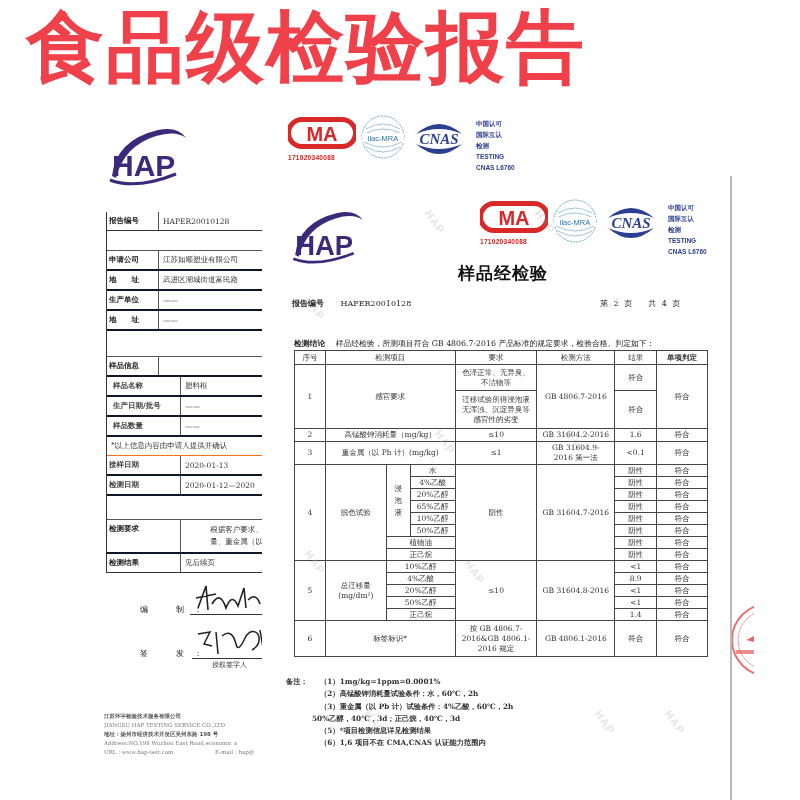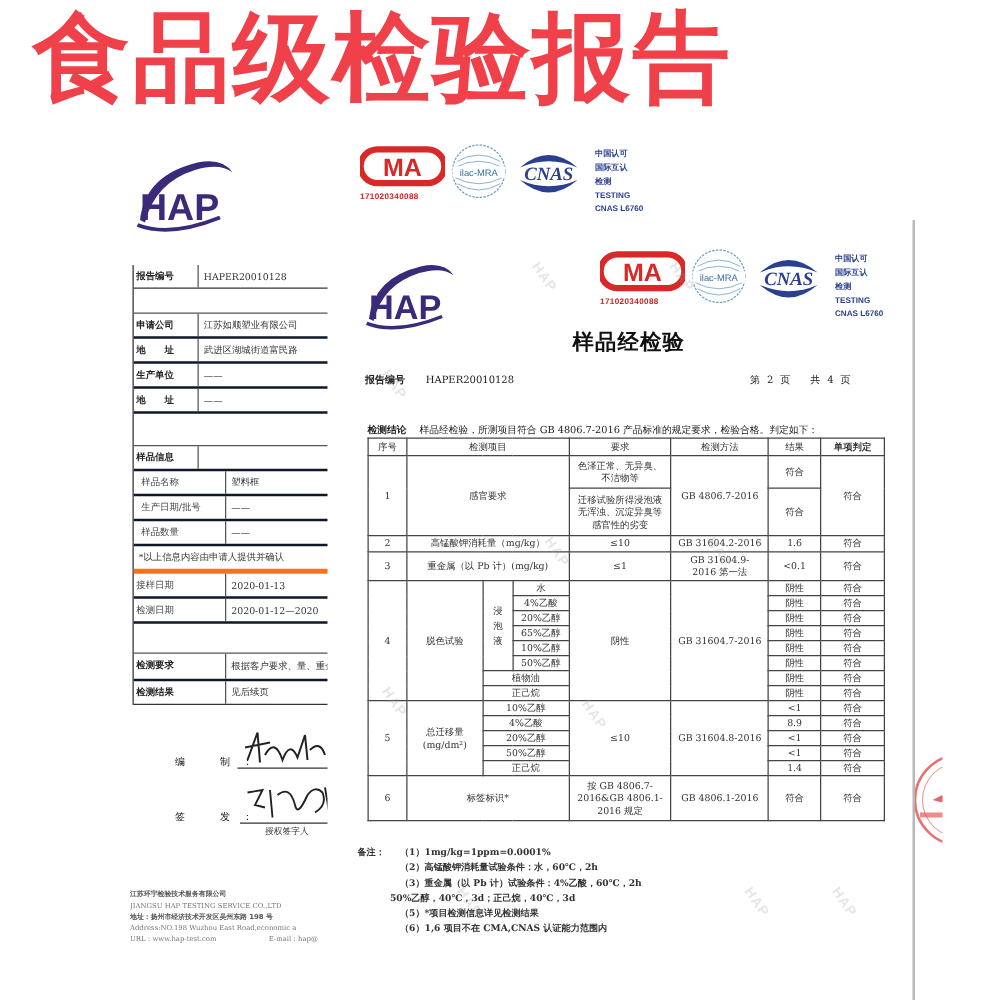--- a/index.html
+++ b/index.html
@@ -29,25 +29,25 @@
   .cnas-text { margin-left: 8px; margin-top: 4px; font-family: "Liberation Sans", sans-serif; font-size: 6.5px; line-height: 11px; color: #2a3f8f; font-weight: bold; white-space: nowrap; }
 
   .back-table {
     position: absolute; left: 14px; top: 112px; width: 186px;
     border-left: 1.5px solid #333; border-collapse: collapse;
     font-size: 8px;
   }
   .bt-row { display: flex; border-bottom: 2px solid #0f172a; min-height: 19px; align-items: stretch; }
   .bt-row.thick { border-bottom: 1.5px solid #333; }
   .bt-label { width: 52px; border-right: 1px solid #555; padding: 4px 2px; font-weight: bold; font-family: "DejaVu Sans", sans-serif; font-size: 7.5px; white-space: nowrap; display: flex; align-items: center; }
-  .bt-label.light { font-weight: normal; color: #444; font-family: "DejaVu Serif", serif; padding-left: 6px; }
+  .bt-label.light { font-weight: bold; color: #444; font-family: "DejaVu Serif", serif; padding-left: 6px; }
   .bt-value { flex: 1; padding: 4px 4px; font-size: 7.5px; color: #333; white-space: nowrap; overflow: hidden; display: flex; align-items: center; }
   .bt-spacer { height: 20px; border-bottom: 1px solid #555; }
-  .bt-note { padding: 4px 4px; font-size: 7.5px; color: #333; border-bottom: 4px solid #f97316; white-space: nowrap; overflow: hidden; font-family: Liberation Serif, serif; }
-  .bt-value.multi { flex-direction: row; align-items: flex-end; line-height: 12px; }
+  .bt-note { padding: 4px 4px; font-size: 7.5px; color: #333; border-bottom: 1px solid #f97316; white-space: nowrap; overflow: hidden; font-family: Liberation Serif, serif; }
+  .bt-value.multi { flex-direction: column; align-items: center; line-height: 12px; }
 
   .sig-area { position: absolute; left: 48px; top: 470px; width: 140px; height: 100px; font-size: 8px; }
   .sig-line { position: absolute; height: 1px; background: #333; }
   .sig-label { position: absolute; font-size: 8px; font-weight: normal; font-family: "DejaVu Sans", sans-serif; letter-spacing: 10px; }
   .sig-sub { position: absolute; font-size: 7px; color: #333; }
 
   .company-info { position: absolute; left: 12px; top: 612px; width: 180px; font-size: 5.5px; line-height: 9px; color: #777; white-space: nowrap; overflow: hidden; }
   .company-info .b { font-weight: bold; color: #555; font-family: "DejaVu Sans", sans-serif; }
 
   .seal { position: absolute; left: 636px; top: 490px; width: 26px; height: 100px; overflow: hidden; }

